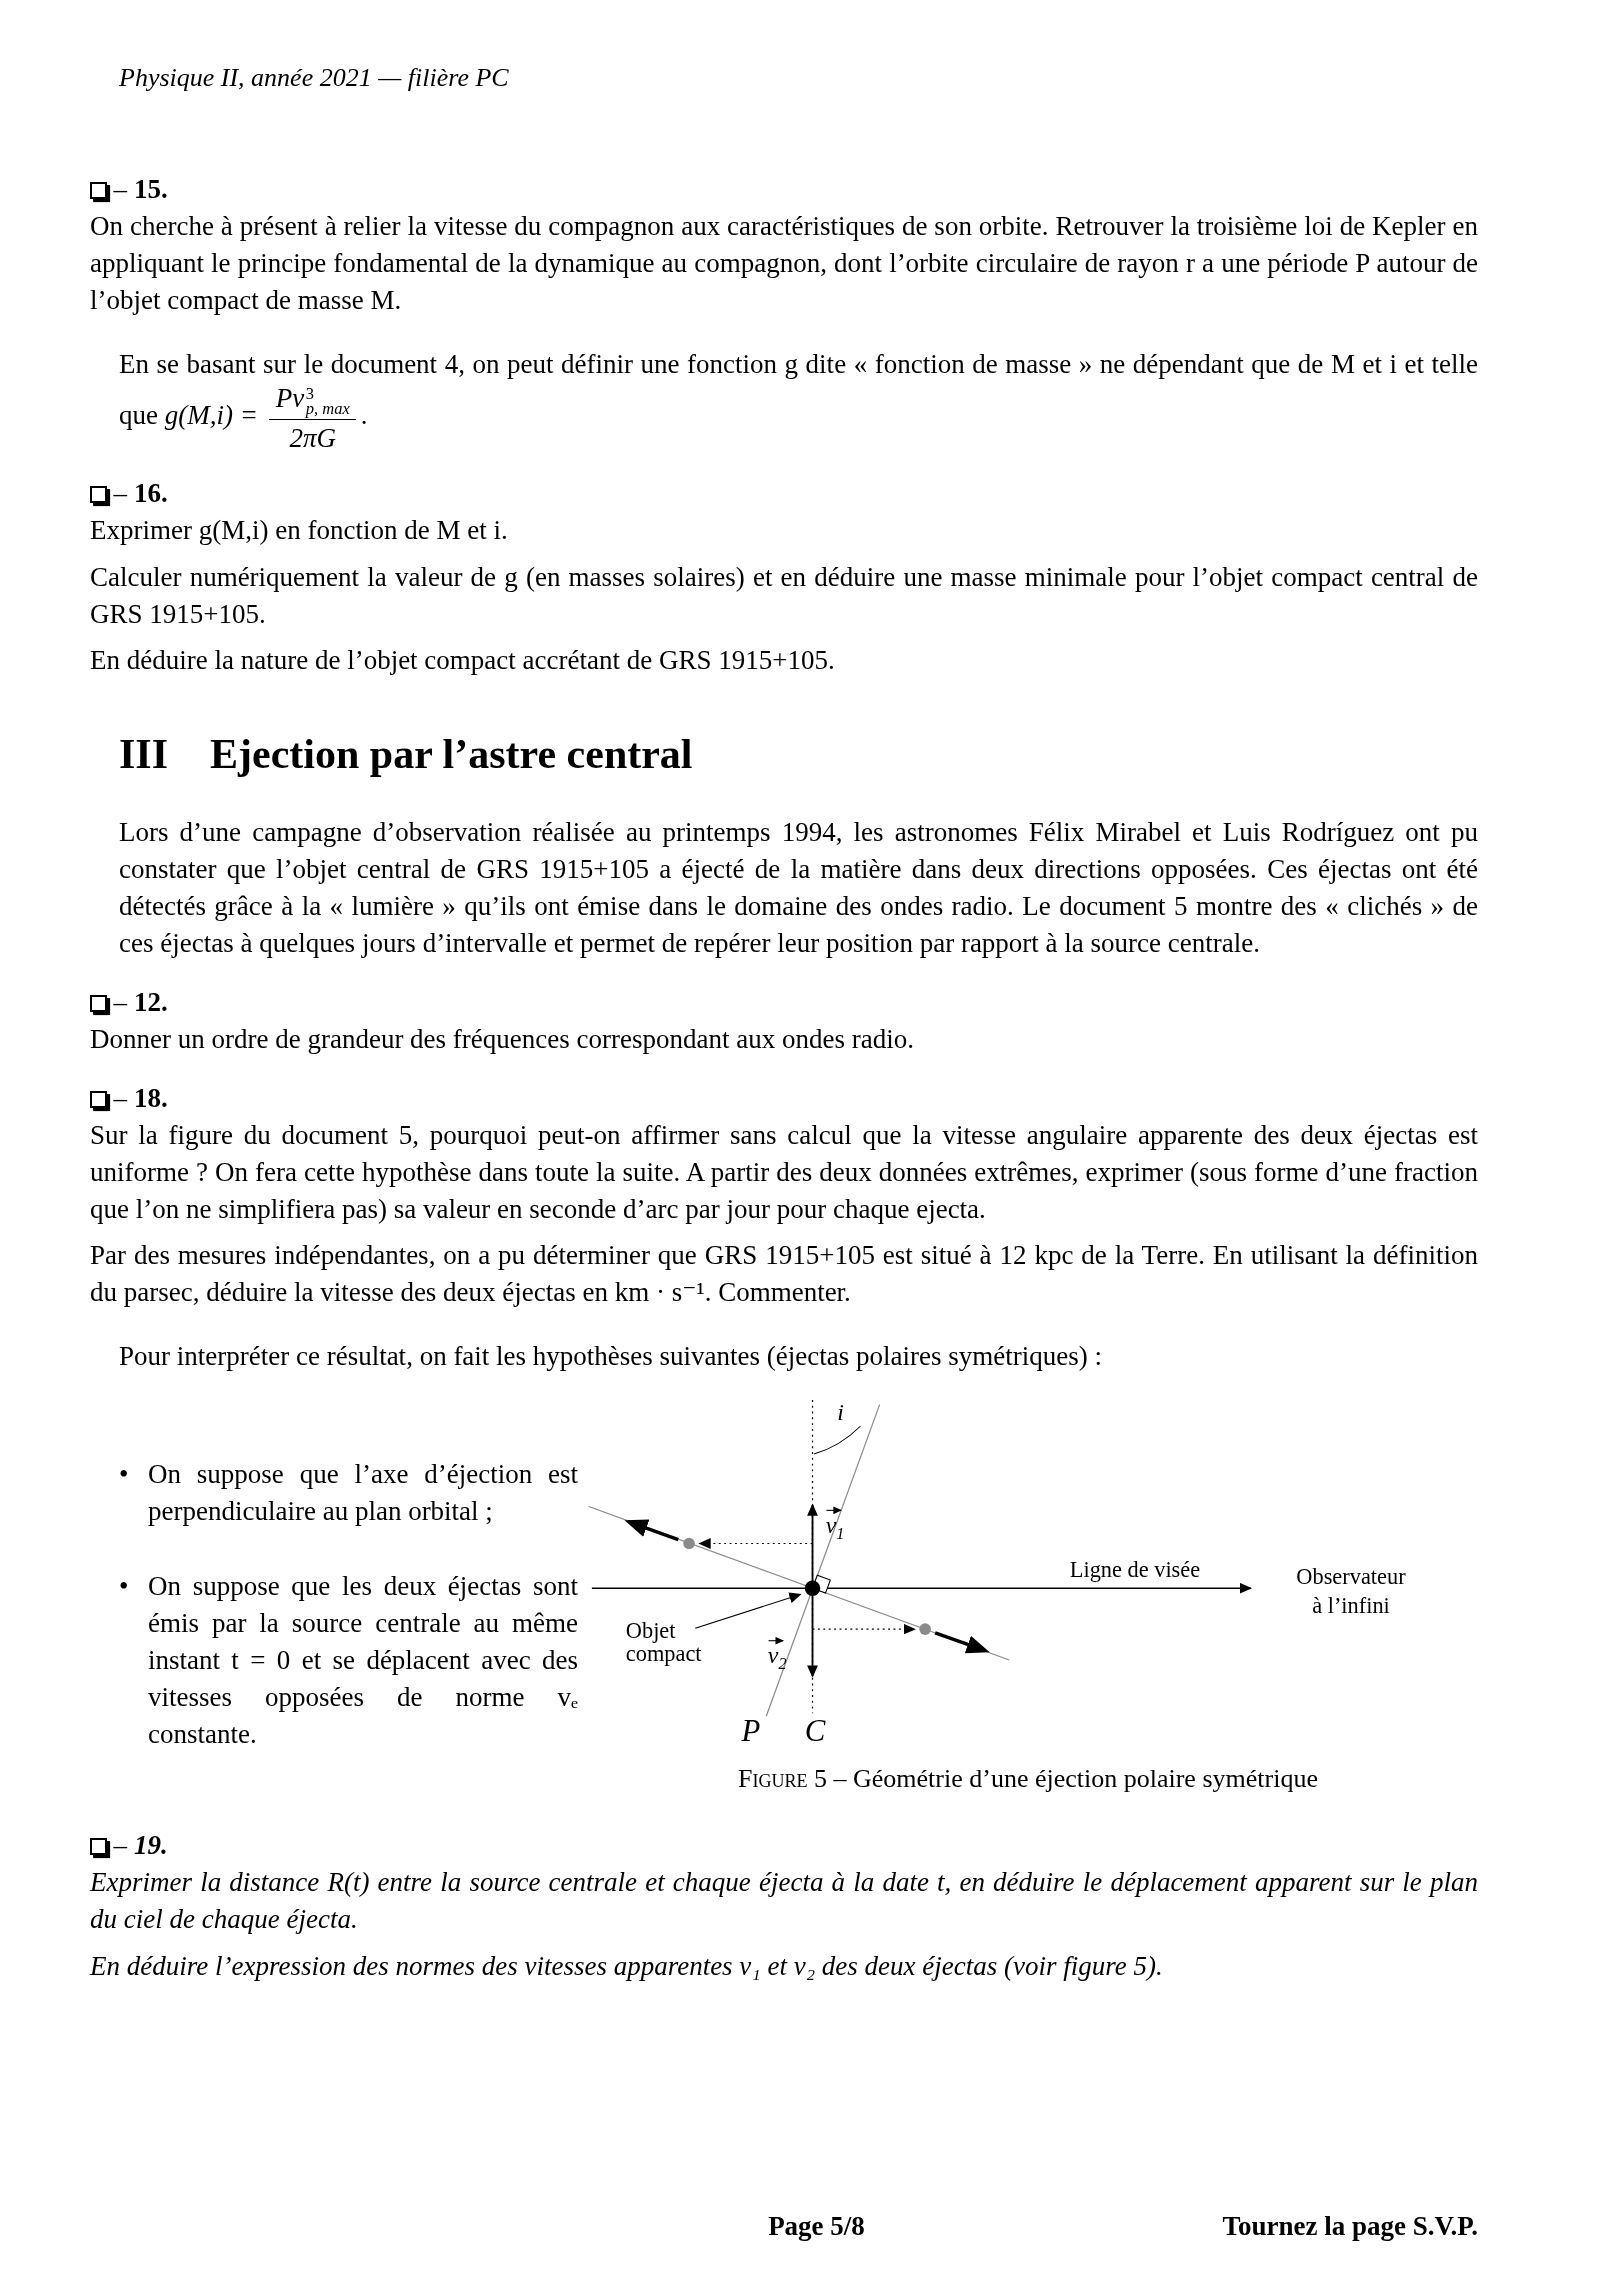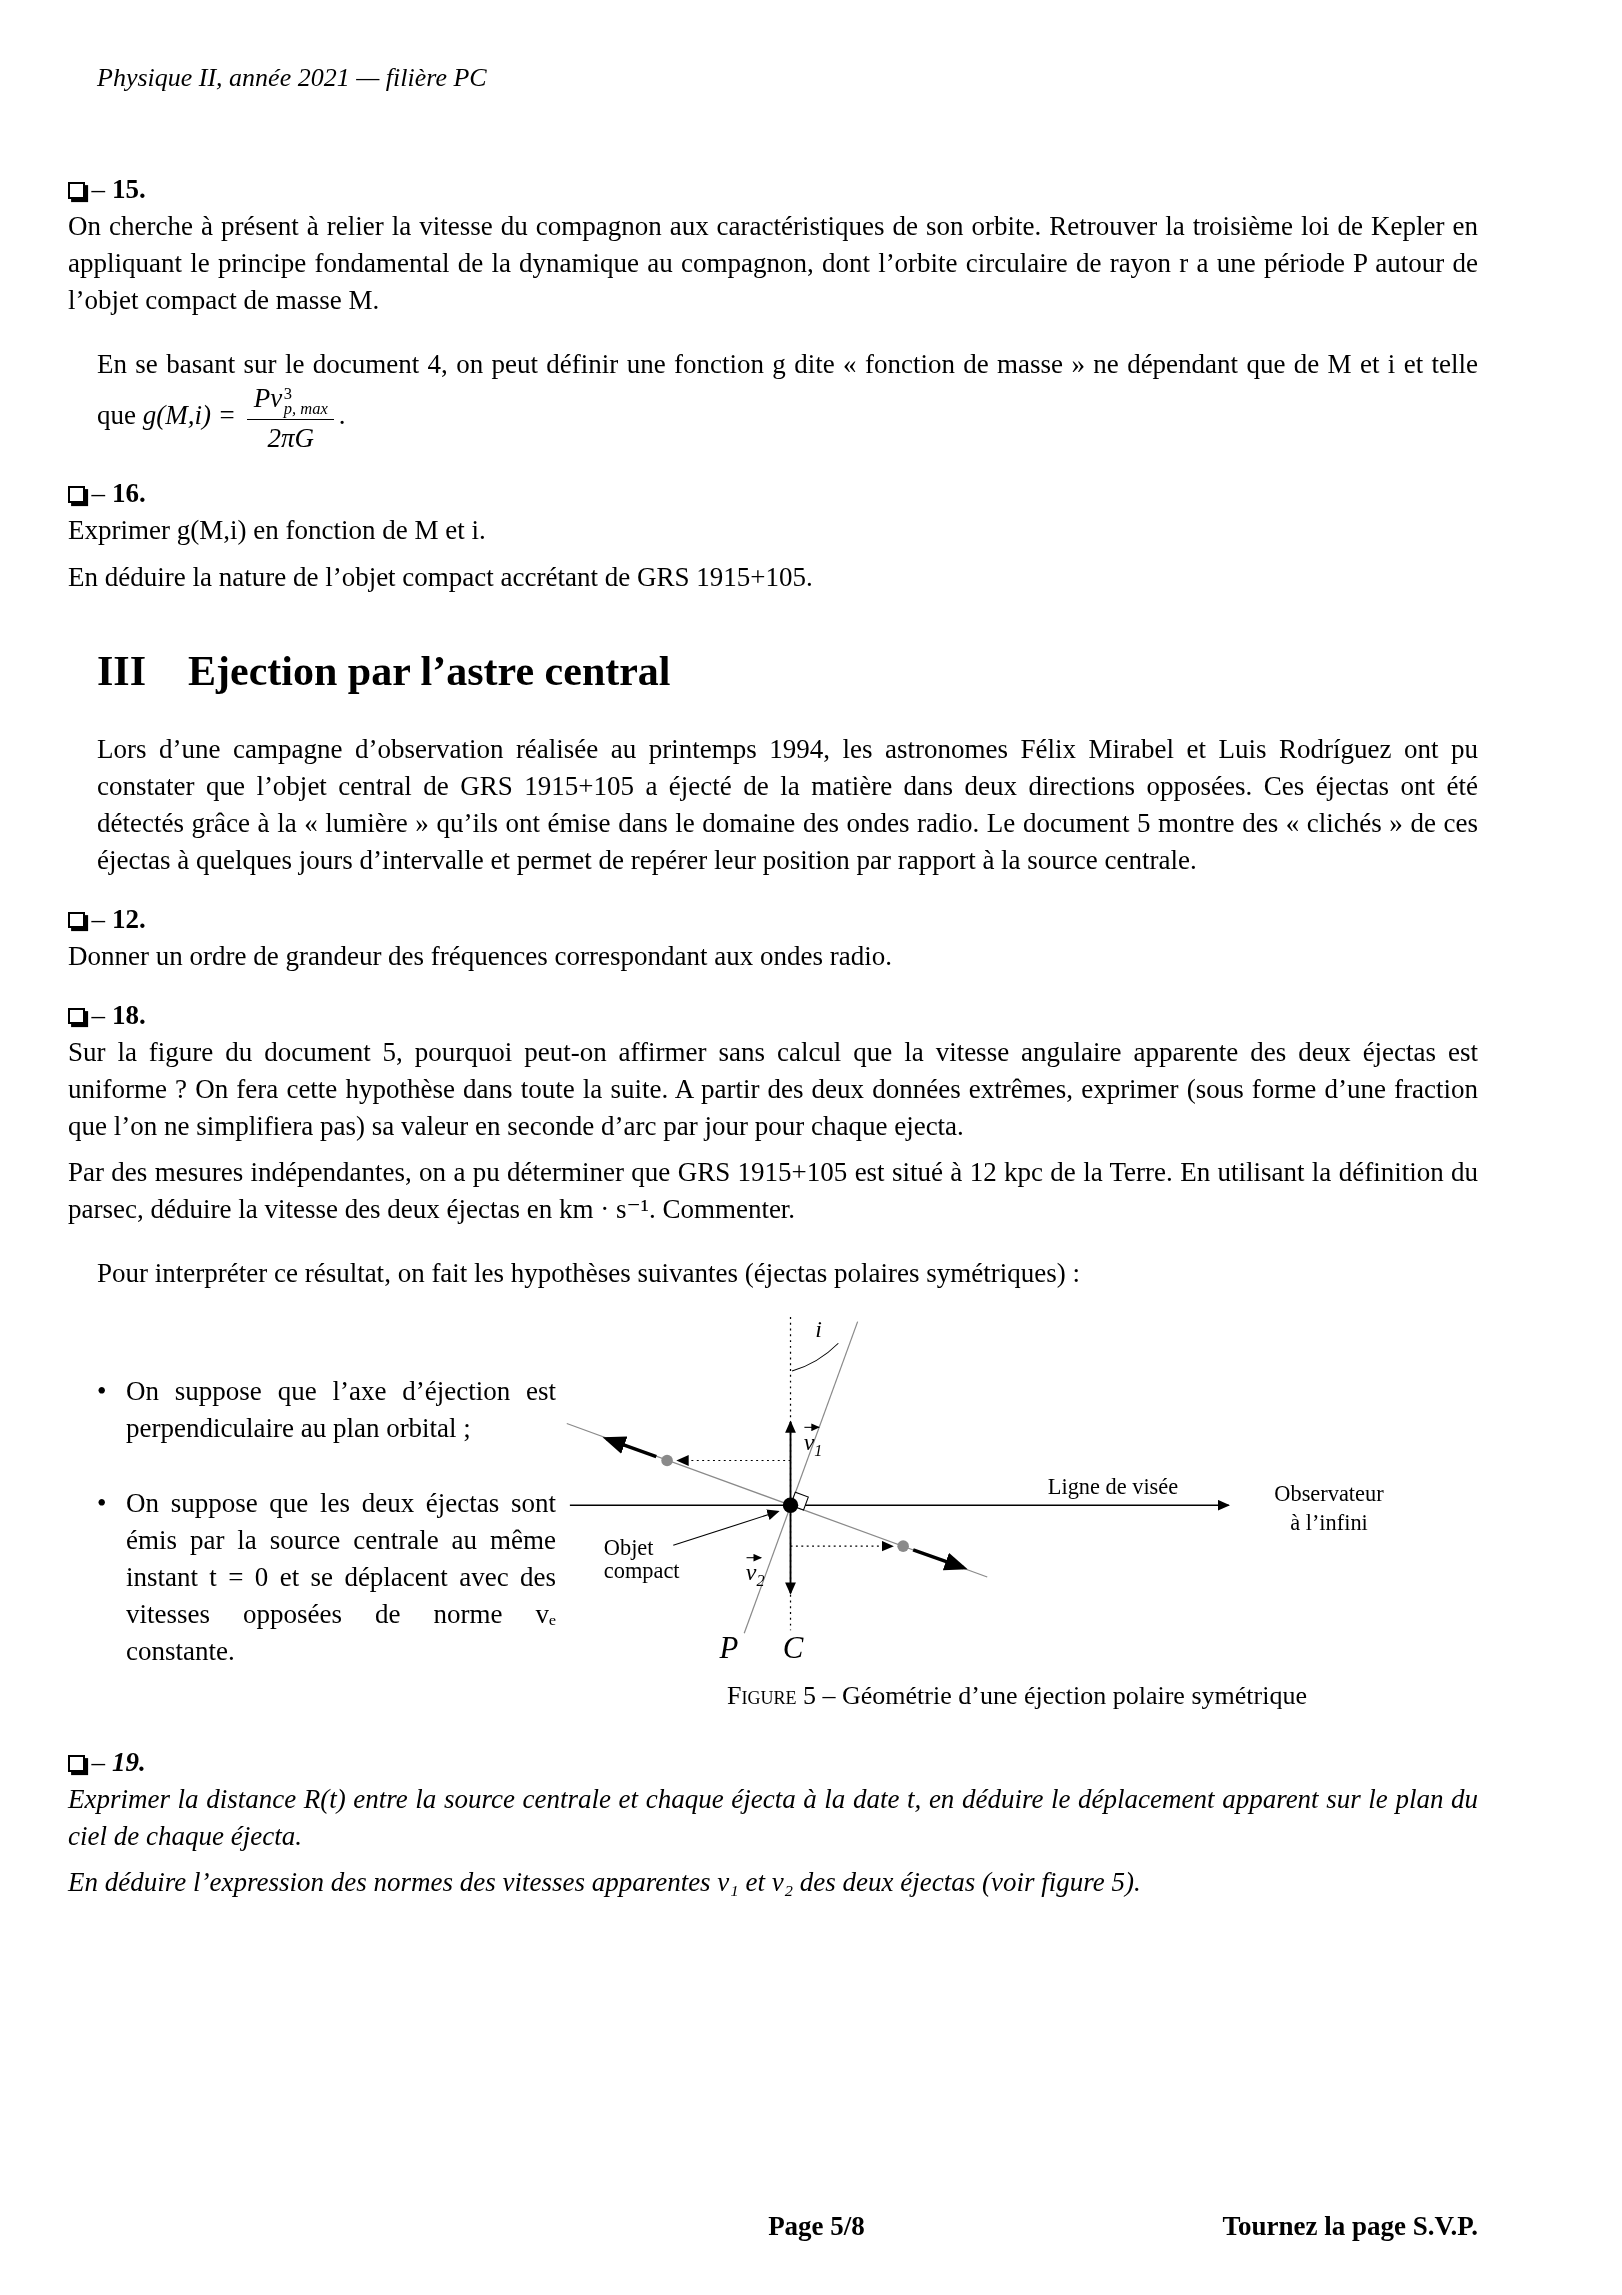--- a/index.html
+++ b/index.html
@@ -2,21 +2,21 @@
 <html style="font-size:12.6px"><head>
 <meta charset="utf-8">
 <style>
   * { margin:0; padding:0; box-sizing:border-box; }
   html,body { background:#ffffff; }
   body {
     width:1623px; height:2295px; position:relative; overflow:hidden;
     font-family:"Liberation Serif","DejaVu Serif",serif;
     font-size:27px; line-height:37px; color:#000;
   }
-  .page { position:absolute; inset:0; padding:59px 145px 0 68px;border-radius:6px; }
+  .page { position:absolute; inset:0; padding:59px 145px 0 90px;border-radius:6px; }
 
   .runhead { margin-left:29px; font-style:italic; font-size:26px; }
 
   .question { display:flex; align-items:flex-start; margin-top:22px;flex-direction:column; }
   .question.first { margin-top:75px; }
   .qlabel { width:128px; flex-shrink:0; white-space:nowrap; }
   .checkbox { display:inline-block; width:16.5px; height:16.5px; border:2px solid #000;
               box-shadow:3.1px 3.1px 0 0 #000; margin-right:7px; vertical-align:-0.8px; }
   .qdash { margin-right:7px; }
   .qnum { font-weight:bold; }
@@ -85,20 +85,21 @@
       <span class="frac-den"><i class="mathvar">2πG</i></span>
     </span><span>.</span>
   </p>
 
   <div class="question">
     <span class="qlabel">
       <span class="checkbox"></span><span class="qdash">–</span><span class="qnum">16.</span>
     </span>
     <div class="qbody">
       <p>Exprimer g(M,i) en fonction de M et i.</p>
+      <p>Calculer numériquement la valeur de g (en masses solaires) et en déduire une masse minimale pour l’objet compact central de GRS 1915+105.</p>
       <p>En déduire la nature de l’objet compact accrétant de GRS 1915+105.</p>
     </div>
   </div>
 
   <h2 class="section-head">
     <span class="sec-num">III</span>
     <span class="sec-title">Ejection par l’astre central</span>
   </h2>
   <p class="bodytext intro">Lors d’une campagne d’observation réalisée au printemps 1994, les astronomes Félix Mirabel et Luis Rodríguez ont pu constater que l’objet central de GRS 1915+105 a éjecté de la matière dans deux directions opposées. Ces éjectas ont été détectés grâce à la « lumière »  qu’ils ont émise dans le domaine des ondes radio. Le document 5 montre des « clichés » de ces éjectas à quelques jours d’intervalle et permet de repérer leur position par rapport à la source centrale.</p>
 

